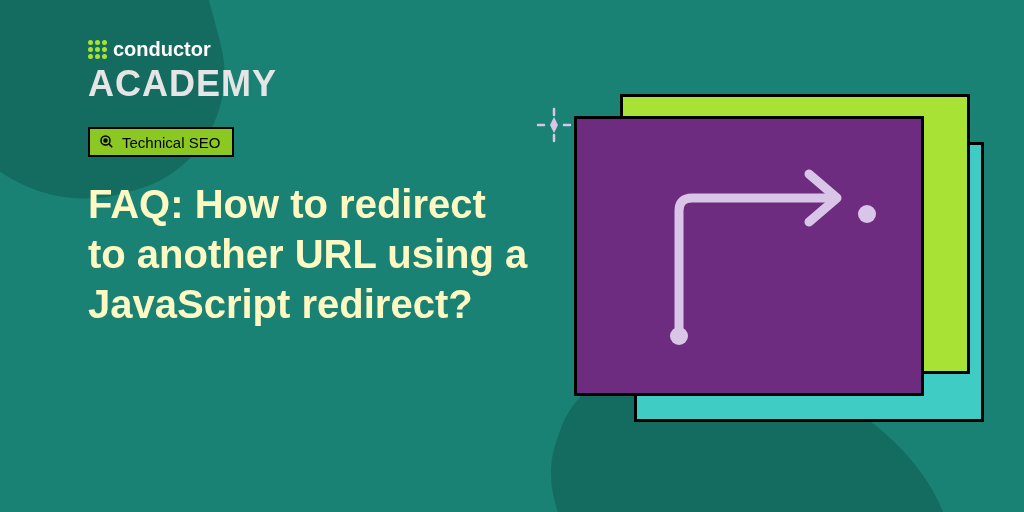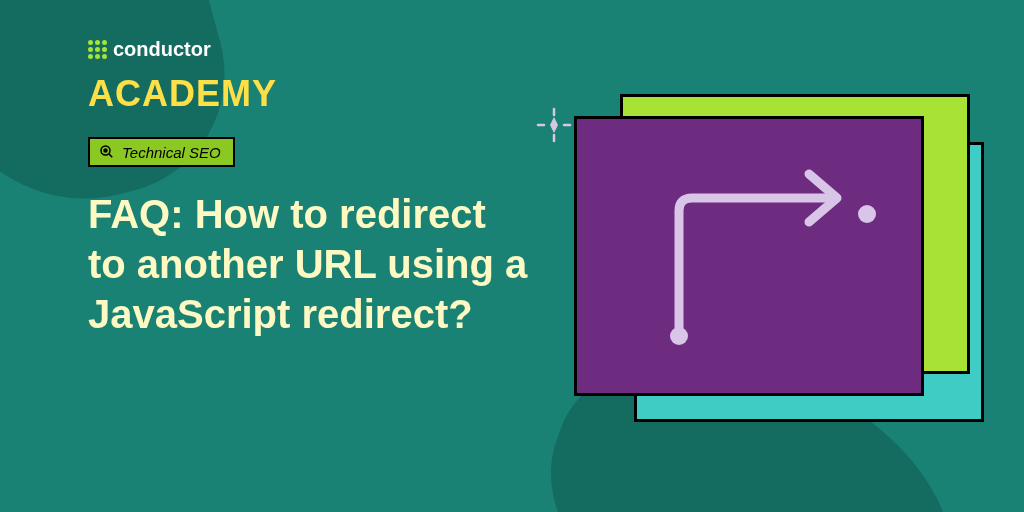--- a/index.html
+++ b/index.html
@@ -34,56 +34,55 @@
     .content {
       position: absolute;
       left: 88px;
       top: 38px;
       z-index: 10;
     }
     .logo {
       display: flex;
       align-items: center;
       gap: 6px;
-      margin-bottom: 12px;
+      margin-bottom: 2px;
     }
     .logo-dots {
       display: grid;
       grid-template-columns: repeat(3, 5px);
       grid-template-rows: repeat(3, 5px);
       gap: 2px;
     }
     .logo-dots span {
       width: 5px;
       height: 5px;
       background: #a8e234;
       border-radius: 50%;
     }
     .brand-text {
       color: #fff;
       font-size: 20px;
       font-weight: 600;
     }
     .academy-text {
-      color: #fde047;
+      color: #e5e5e5;
       font-size: 36px;
       font-weight: 800;
       letter-spacing: 1px;
       margin-bottom: 22px;
     }
     .tag {
       display: inline-flex;
       align-items: center;
       gap: 6px;
       background: #7fd b2a;
       background: #8bc922;
       border: 2px solid #000;
       padding: 4px 12px 4px 8px;
       margin-bottom: 22px;
-      font-style: italic;
     }
     .tag-icon {
       width: 18px;
       height: 18px;
     }
     .tag-text {
       color: #000;
       font-size: 15px;
       font-weight: 500;
     }

